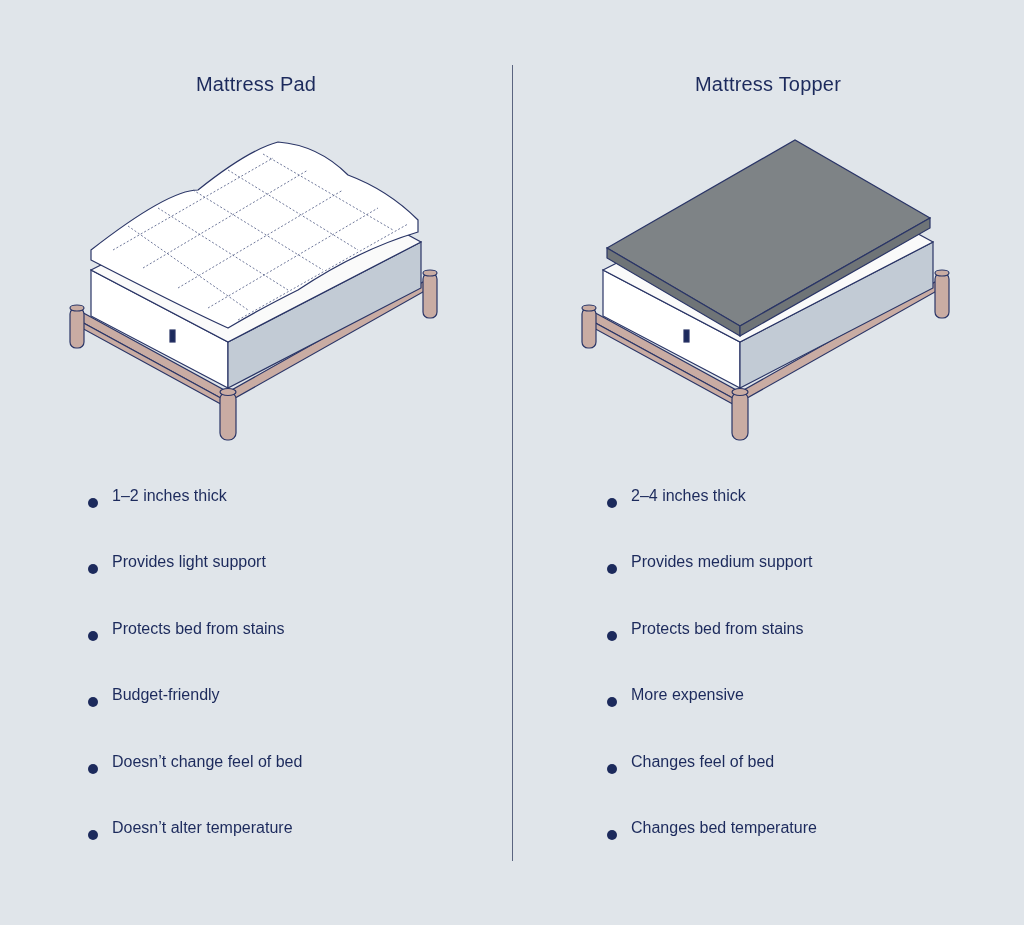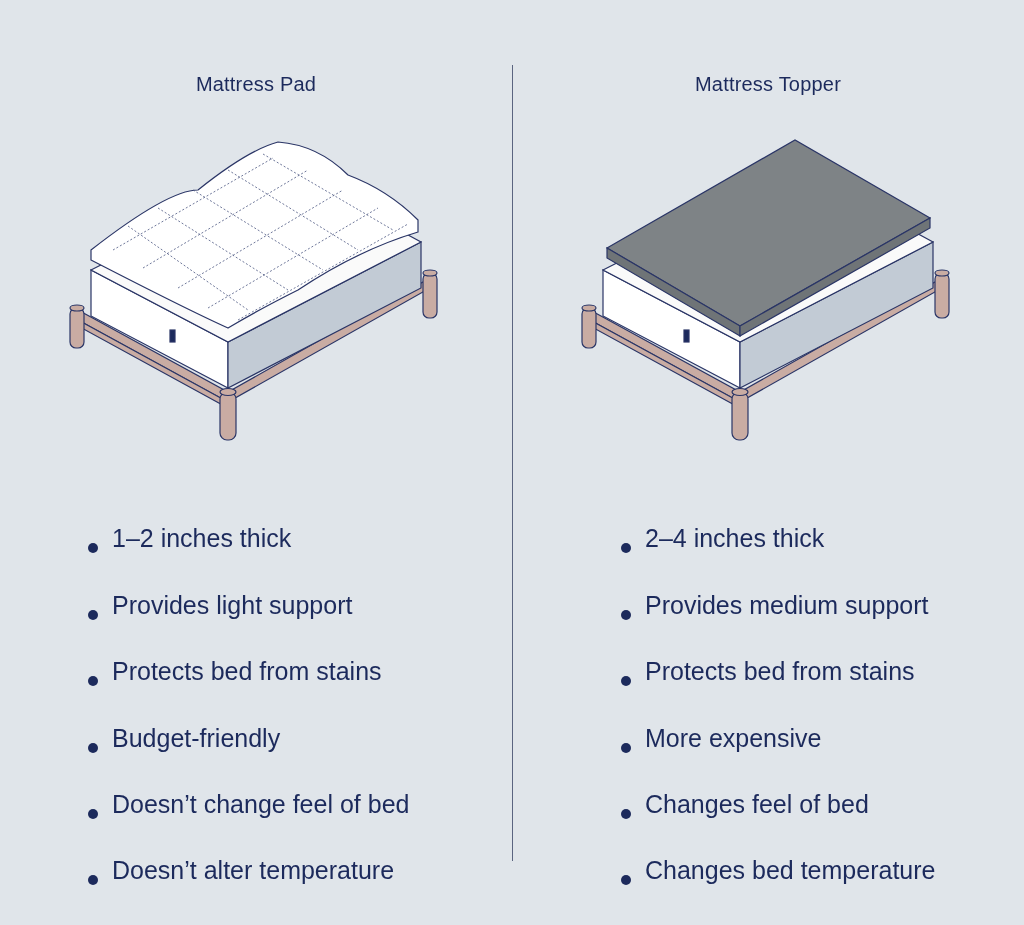--- a/index.html
+++ b/index.html
@@ -5,22 +5,22 @@
   html, body { margin:0; padding:0; }
   body { width:1024px; height:925px; background:#e0e5ea; position:relative; overflow:hidden;
          font-family:"Liberation Sans", "DejaVu Sans", sans-serif; color:#1c2a5c; }
   .col { position:absolute; top:0; width:512px; height:925px; }
   .col.left { left:0; }
   .col.right { left:512px;text-decoration:underline; }
   .title { position:absolute; top:56px; left:0; width:512px; text-align:center;
            font-size:20px; font-weight:normal; color:#1c2a5c; letter-spacing:0.2px; }
   .illus { position:absolute; top:130px; left:58px; width:400px; height:320px; }
   .list { position:absolute; top:487px; left:88px; margin:0; padding:0; list-style:none; }
-  .col.right .list { left:109px; }
-  .list li { height:66.4px; font-size:25px; display:flex; align-items:flex-end; color:#1c2a5c; }
+  .col.right .list { left:95px; }
+  .list li { height:66.4px; font-size:16px; display:flex; align-items:flex-start; color:#1c2a5c; }
   .bullet { width:10px; height:10px; border-radius:50%; background:#1c2a5c; margin-top:11px; margin-right:14px; flex:none; }
   .divider { position:absolute; left:512px; top:65px; width:1.3px; height:796px; background:#5b6480; }
 </style>
 </head>
 <body>
 
 <div class="divider"></div>
 
 <section class="col left">
   <h2 class="title">Mattress Pad</h2>

